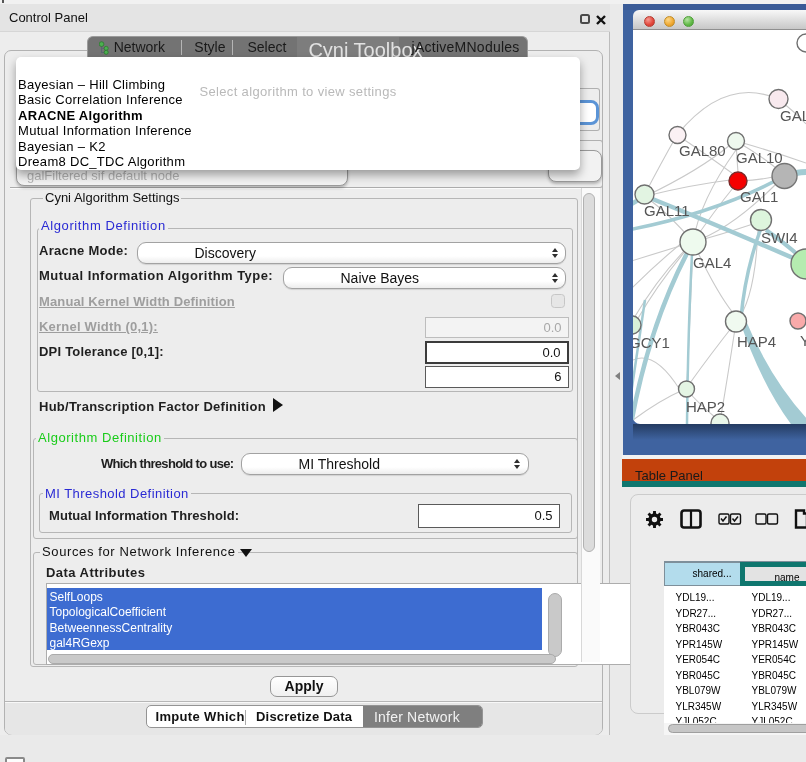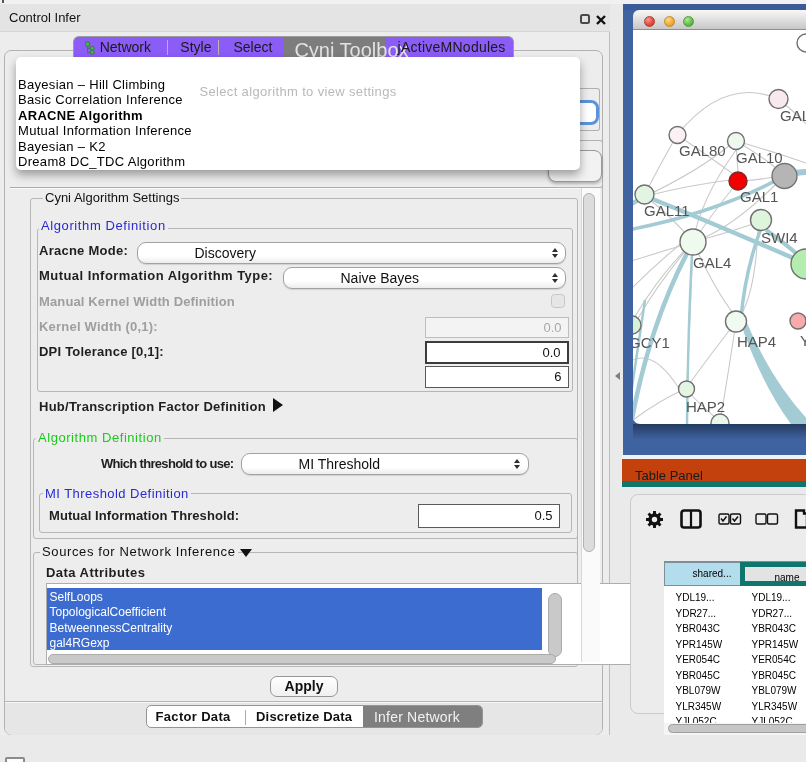--- a/index.html
+++ b/index.html
@@ -1,50 +1,50 @@
 <!DOCTYPE html>
 <html><head>
 <meta charset="utf-8">
 <style>
 * { margin:0; padding:0; box-sizing:border-box; }
 html,body { width:806px; height:762px; background:#eaeaea; font-family:"Liberation Sans", sans-serif; overflow:hidden; }
 #page { position:relative; width:806px; height:762px; }
 .abs { position:absolute; white-space:nowrap; }
 .lbl { position:absolute; white-space:nowrap; font-size:13px; font-weight:bold; color:#1f1f1f; }
-.dis { color:#9e9e9e; }
+.dis { color:#9e9e9e;text-decoration:underline; }
 .combo { position:absolute; background:linear-gradient(#ffffff 65%,#ededed); border:1px solid #a2a2a2; border-radius:9px; font-size:14px; color:#111; box-shadow:0 1px 1px rgba(0,0,0,.12); }
 .combo .tx { position:absolute; left:13px; top:50%; transform:translateY(-50%);margin-left:44px; }
 .spin { position:absolute; right:7px; top:50%; transform:translateY(-50%); width:7px; height:10px; }
 .spin:before { content:""; position:absolute; left:0.5px; top:0; width:0; height:0; border-left:3px solid transparent; border-right:3px solid transparent; border-bottom:4.5px solid #2e2e2e; }
 .spin:after { content:""; position:absolute; left:0.5px; bottom:0; width:0; height:0; border-left:3px solid transparent; border-right:3px solid transparent; border-top:4.5px solid #2e2e2e; }
 .field { position:absolute; background:#fff; border:1px solid #8a8a8a; font-size:13px; color:#111; text-align:right; padding-right:6px; }
 .grp { position:absolute; border:1px solid #b6b6b6; border-radius:3px; }
 .grpt { position:absolute; background:#ededed; padding:0 2px; font-size:13px; white-space:nowrap; }
 </style>
 </head>
 <body>
 <div id="page">
 <div class="abs" style="left:0px; top:0px; width:806px; height:4px; background:#f1f1f1;"></div>
 <div class="abs" style="left:2px; top:0px; width:2px; height:3px; background:#555;"></div>
 
 <div class="abs" id="cpanel" style="left:0px; top:4px; width:610px; height:731px; background:#ededed; border-right:1px solid #bcbcbc;">
 
   <div class="abs" style="left:0px; top:0px; width:610px; height:28px; background:#e4e4e4; border-bottom:1px solid #d6d6d6;">
-    <div class="abs" style="left:9px; top:6px; font-size:13px; color:#111;">Control Infer</div>
+    <div class="abs" style="left:9px; top:6px; font-size:13px; color:#111;">Control Panel</div>
     <div class="abs" style="left:580px; top:10px; width:10px; height:10px; border:2px solid #4a4a4a; border-radius:2.5px;"></div>
     <svg class="abs" style="left:596px; top:11px;" width="10" height="10" viewBox="0 0 10 10">
           <path d="M1 1 L9 9 M9 1 L1 9" stroke="#111" stroke-width="2.4"></path>
         </svg>
   </div>
 
   <div class="abs" style="left:4px; top:46px; width:599px; height:685px; border:1px solid #b2b2b2; border-radius:7px; background:#ededed;"></div>
 
   <div class="abs" style="left:10px; top:183px; width:588px; height:2px; border-top:1px solid #ababab; border-bottom:1px solid #fbfbfb;"></div>
 
-  <div class="abs" style="left:73px; top:32px; width:441px; height:21px; background:#8b5cf6; border:1px solid #9b9b9b; border-bottom:none; border-radius:6px 6px 0 0; overflow:hidden;">
+  <div class="abs" style="left:87px; top:32px; width:441px; height:21px; background:#737373; border:1px solid #9b9b9b; border-bottom:none; border-radius:6px 6px 0 0; overflow:hidden;">
     <div class="abs" style="left:209px; top:0px; width:102px; height:21px; background:#7d7d7d;"></div>
     <div class="abs" style="left:93px; top:3px; width:1px; height:15px; background:#b5b5b5;"></div>
     <div class="abs" style="left:144px; top:3px; width:1px; height:15px; background:#b5b5b5;"></div>
     <div class="abs" style="left:25.7px; top:2px; font-size:14px; color:#1a1a1a;">Network</div>
     <div class="abs" style="left:106.3px; top:2px; font-size:14px; color:#1a1a1a;">Style</div>
     <div class="abs" style="left:159.5px; top:2px; font-size:14px; color:#1a1a1a;">Select</div>
     <div class="abs" style="left:220.4px; top:2px; font-size:20px; color:#e2e2e2;">Cyni Toolbox</div>
     <div class="abs" style="left:323.6px; top:2px; font-size:14px; color:#1a1a1a; letter-spacing:0.25px;">jActiveMNodules</div>
 
     <svg class="abs" style="left:11px; top:3px;" width="11" height="15" viewBox="0 0 13 16">
@@ -52,20 +52,23 @@
       <circle cx="3" cy="4" r="2.8" fill="#4caf50" stroke="#2e7d32" stroke-width="1"></circle>
       <circle cx="8.5" cy="9" r="2.4" fill="#4caf50" stroke="#2e7d32" stroke-width="1"></circle>
       <circle cx="8.5" cy="13.7" r="2.4" fill="#4caf50" stroke="#2e7d32" stroke-width="1"></circle>
     </svg>
   </div>
 
   <div class="abs" style="left:560px; top:84px; width:40px; height:43px; border:1px solid #b0b0b0; border-left:none; border-radius:0 3px 3px 0;"></div>
   <div class="abs" style="left:570px; top:96px; width:29px; height:25px; border:3px solid #5b94d6; border-radius:8px; background:#fff;"></div>
   <div class="abs" style="left:556px; top:136px; width:47px; height:48px; border:1px solid #b0b0b0; border-left:none; border-radius:0 3px 3px 0;"></div>
   <div class="abs" style="left:548px; top:146px; width:54px; height:32px; border:1px solid #9a9a9a; border-radius:8px; background:#f2f2f2; box-shadow:0 2px 3px rgba(0,0,0,.25);"></div>
+  <div class="abs" style="left:16px; top:150px; width:332px; height:32px; border:1px solid #9a9a9a; border-radius:8px; background:#f2f2f2; box-shadow:0 2px 3px rgba(0,0,0,.25); overflow:hidden;">
+        <span style="position:absolute; left:10px; top:13px; font-size:13px; color:#b2b2b2; white-space:nowrap;">galFiltered sif default node</span>
+      </div>
 
   <div class="grp" style="left:29.5px; top:194px; width:548px; height:469px;"></div>
   <div class="grpt" style="left:43px; top:186px; color:#111;">Cyni Algorithm Settings</div>
 
   <div class="grp" style="left:37px; top:224px; width:536px; height:163.5px;"></div>
   <div class="grpt" style="left:39px; top:214px; color:#2a2ad4; letter-spacing:0.6px;">Algorithm Definition</div>
 
   <div class="lbl" style="left:39px; top:239px; letter-spacing:0.25px;">Aracne Mode:</div>
   <div class="combo" style="left:136.5px; top:238px; width:429.5px; height:22px;">
         <span class="tx">Discovery</span>
@@ -126,21 +129,21 @@
   <div class="abs" style="left:581px; top:184px; width:19px; height:474px; background:#fafafa; border-left:1px solid #d8d8d8;"></div>
   <div class="abs" style="left:583px; top:189px; width:12px; height:359px; background:#dcdcdc; border:1px solid #b2b2b2; border-radius:7px;"></div>
 
   <div class="abs" style="left:270px; top:672px; width:68px; height:21px; background:linear-gradient(#ffffff,#f0f0f0); border:1.5px solid #969696; border-radius:7px; text-align:center; font-size:14px; font-weight:bold; color:#111; line-height:18px;">Apply</div>
 
   <div class="abs" style="left:5px; top:697px; width:597px; height:2px; border-top:1px solid #b6b6b6; border-bottom:1px solid #f8f8f8;"></div>
   <div class="abs" style="left:5px; top:699px; width:597px; height:32px; background:#e6e6e6; border-radius:0 0 7px 7px;"></div>
   <div class="abs" style="left:145.5px; top:701px; width:337.5px; height:22.5px; background:#fff; border:1px solid #949494; border-radius:5px; overflow:hidden;">
     <div class="abs" style="left:216.5px; top:0px; width:121px; height:23px; background:#7f7f7f;"></div>
     <div class="abs" style="left:98px; top:4px; width:1px; height:15px; background:#aaa;"></div>
-    <div class="abs" style="left:9px; top:3px; font-size:13px; font-weight:bold; color:#111; letter-spacing:0.33px;">Factor Data</div>
+    <div class="abs" style="left:9px; top:3px; font-size:13px; font-weight:bold; color:#111; letter-spacing:0.33px;">Impute Which</div>
     <div class="abs" style="left:109.5px; top:3px; font-size:13px; font-weight:bold; color:#111; letter-spacing:0.2px;">Discretize Data</div>
     <div class="abs" style="left:227.5px; top:2.5px; font-size:14px; color:#f2f2f2; letter-spacing:0.2px;">Infer Network</div>
   </div>
 </div>
 
 <div class="abs" style="left:16px; top:57px; width:564px; height:112.5px; background:#fff; border-radius:5px; box-shadow:0 5px 10px rgba(0,0,0,.35); z-index:50;">
   <div class="abs" style="left:0px; top:3px; width:564px; text-align:center; font-size:13px; color:#b9b9b9; letter-spacing:0.35px;margin-top:24px;">Select algorithm to view settings</div>
   <div class="abs" style="left:2px; top:20px; font-size:13px; color:#000; line-height:15.4px; letter-spacing:0.3px;">
     Bayesian – Hill Climbing<br>
     Basic Correlation Inference<br>

